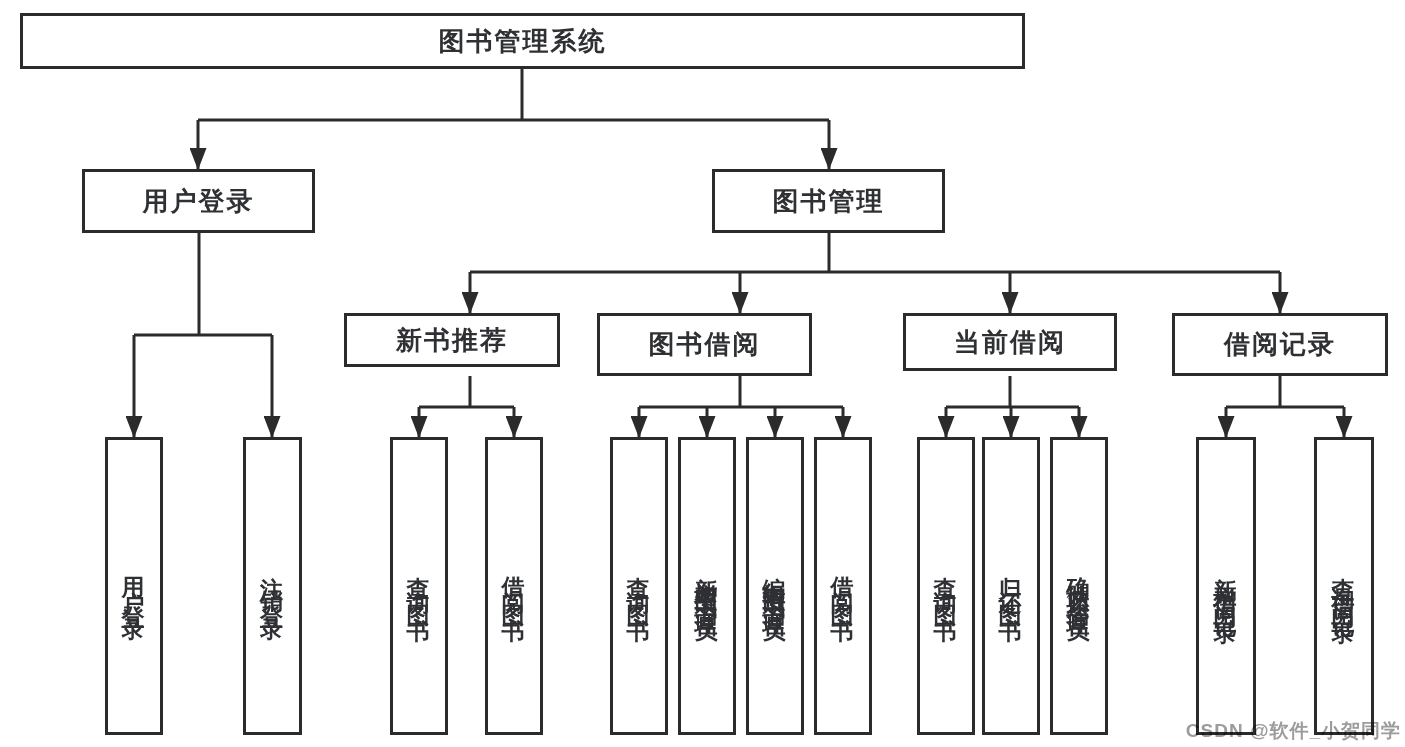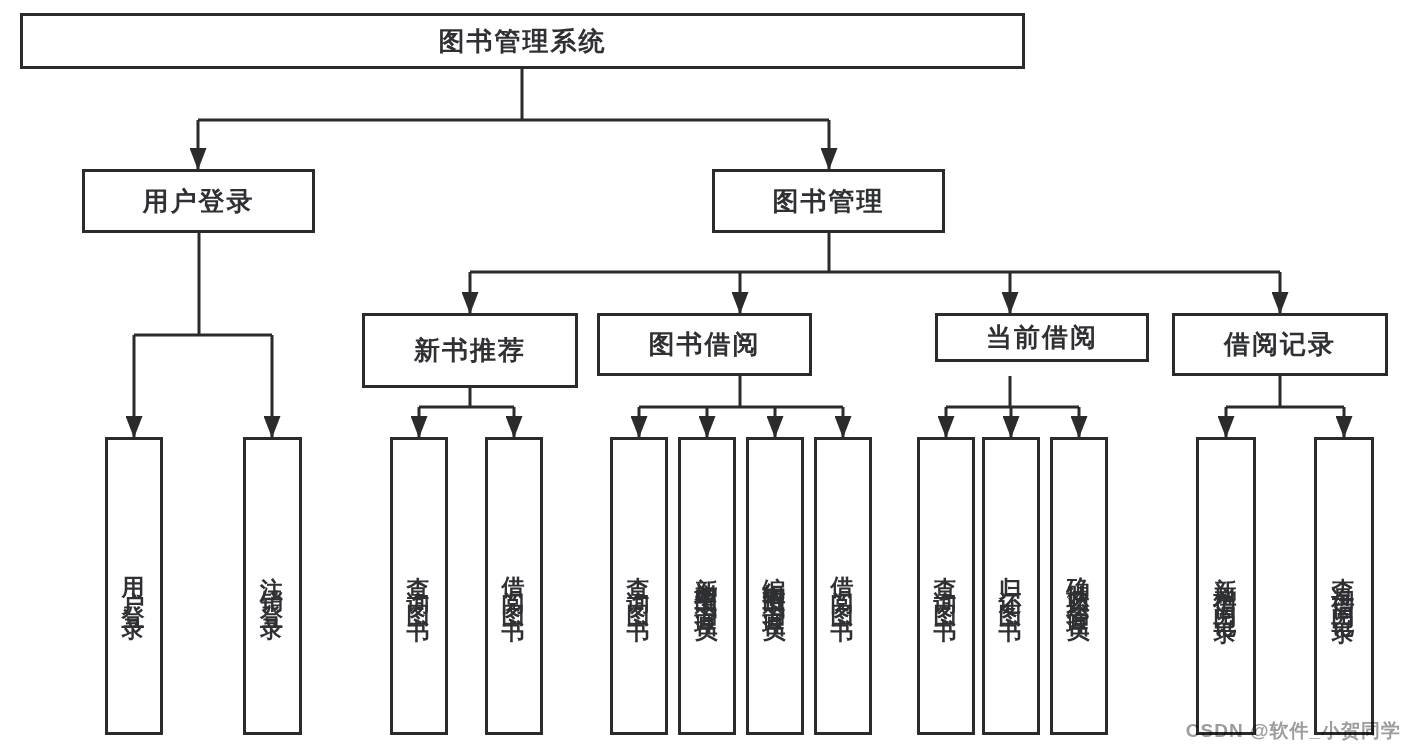--- a/index.html
+++ b/index.html
@@ -108,23 +108,23 @@
       <line x1="1226" y1="407" x2="1226" y2="437" marker-end="url(#ah)"></line>
       <line x1="1344" y1="407" x2="1344" y2="437" marker-end="url(#ah)"></line>
     </g>
   </svg>
 
   <div class="box h" style="left:20px;top:13px;width:1005px;height:56px">图书管理系统</div>
 
   <div class="box h" style="left:82px;top:169px;width:233px;height:64px">用户登录</div>
   <div class="box h" style="left:712px;top:169px;width:233px;height:64px">图书管理</div>
 
-  <div class="box h" style="left:362px;top:313px;width:216px;height:75px">新书推荐</div>
+  <div class="box h" style="left:344px;top:313px;width:216px;height:54px">新书推荐</div>
   <div class="box h" style="left:597px;top:313px;width:215px;height:63px">图书借阅</div>
-  <div class="box h" style="left:935px;top:313px;width:214px;height:49px">当前借阅</div>
+  <div class="box h" style="left:903px;top:313px;width:214px;height:58px">当前借阅</div>
   <div class="box h" style="left:1172px;top:313px;width:216px;height:63px">借阅记录</div>
 
   <div class="box v v4" style="left:105px;top:437px;width:58px;height:298px">用户登录</div>
   <div class="box v v4" style="left:243px;top:437px;width:59px;height:298px">注销登录</div>
 
   <div class="box v v4" style="left:390px;top:437px;width:58px;height:298px">查询图书</div>
   <div class="box v v4" style="left:485px;top:437px;width:58px;height:298px">借阅图书</div>
 
   <div class="box v v4" style="left:610px;top:437px;width:58px;height:298px">查询图书</div>
   <div class="box v v9" style="left:678px;top:437px;width:58px;height:298px">新增图书（管理员）</div>

